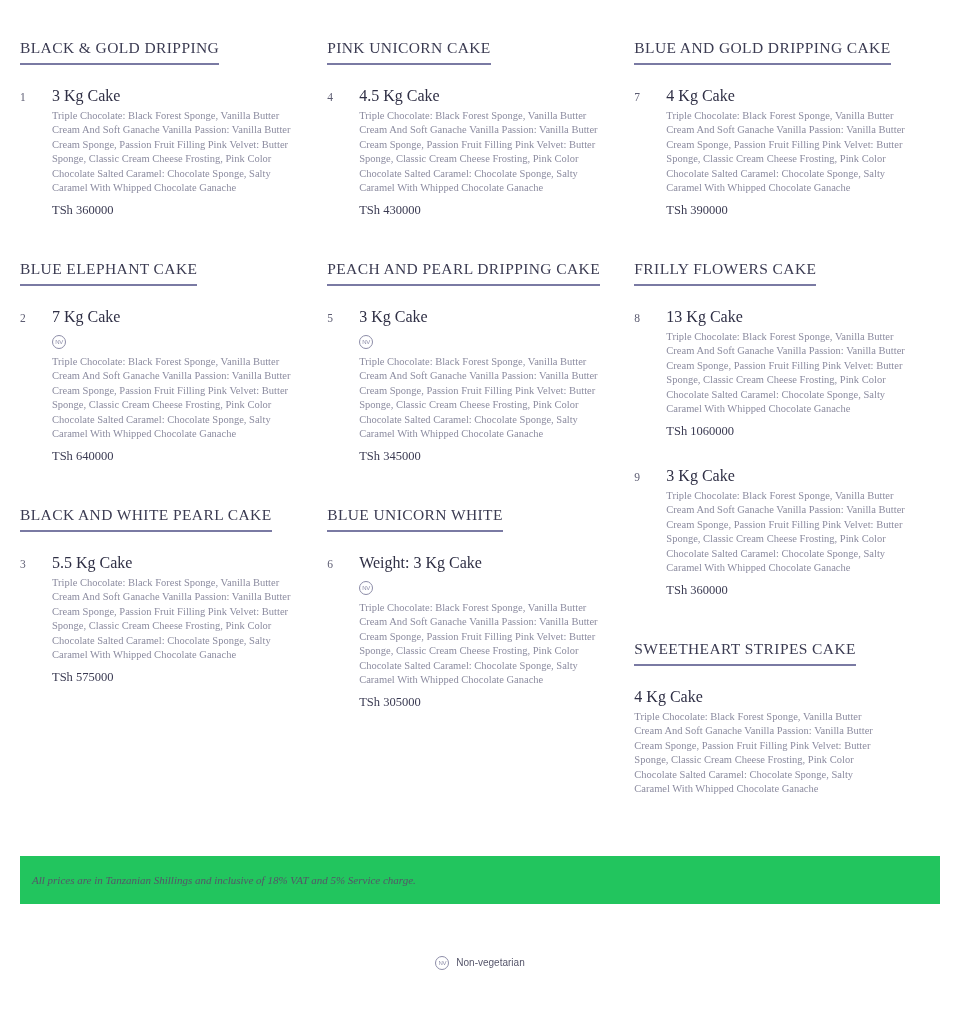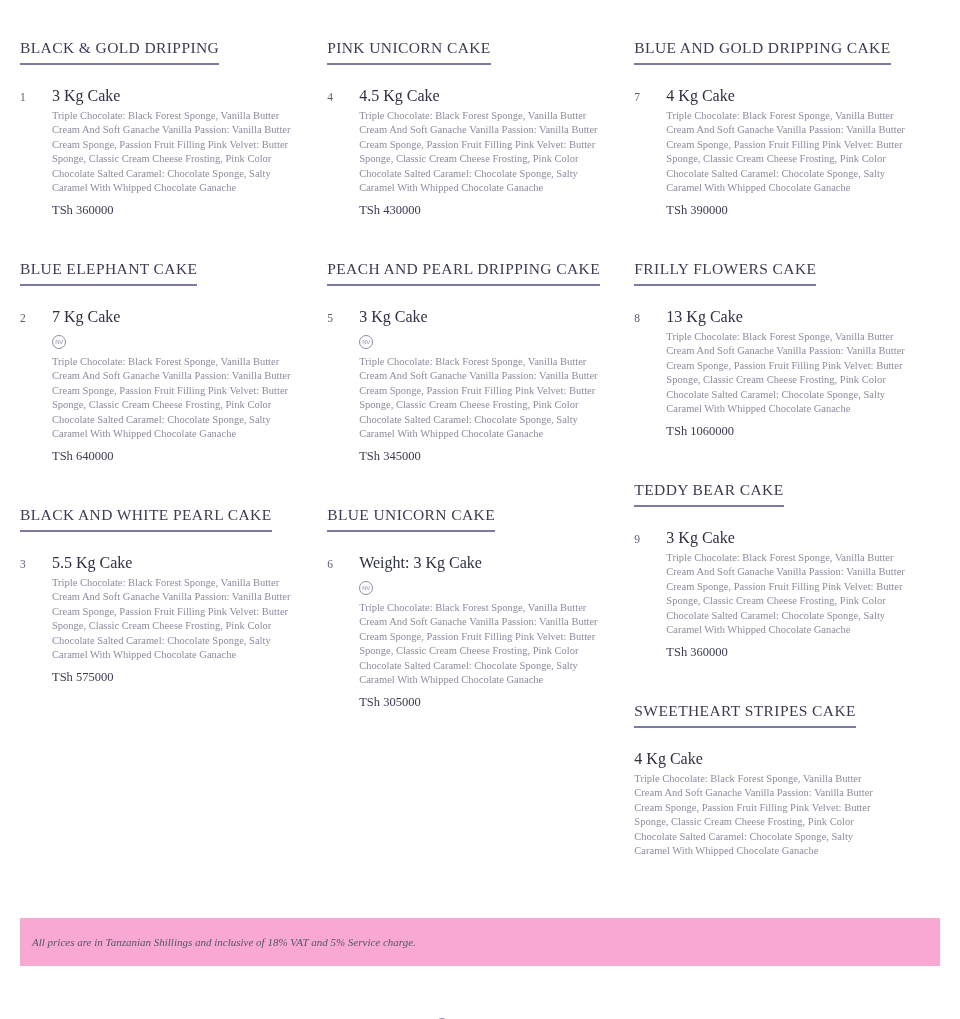--- a/index.html
+++ b/index.html
@@ -93,21 +93,21 @@
     margin-bottom: 7px;
   }
   .item-price {
     font-size: 12.5px;
     color: #3a3a52;
     font-family: "Liberation Serif", serif;
   }
 
   .footer-note {
     margin: 24px 20px 0 20px;
-    background: #f9a8d4;
+    background: #22c55e;
     padding: 18px 12px;
     font-size: 11px;
     font-style: italic;
     color: #555568;
     font-family: "Liberation Serif", serif;
   }
   .legend {
     display: flex;
     align-items: center;
     justify-content: center;
@@ -180,21 +180,21 @@
             <div class="item-num">5</div>
             <div class="item-body">
               <div class="item-name">3 Kg Cake</div>
               <div class="veg-badge"><span class="veg-circle">NV</span></div>
               <div class="item-desc">Triple Chocolate: Black Forest Sponge, Vanilla Butter Cream And Soft Ganache Vanilla Passion: Vanilla Butter Cream Sponge, Passion Fruit Filling Pink Velvet: Butter Sponge, Classic Cream Cheese Frosting, Pink Color Chocolate Salted Caramel: Chocolate Sponge, Salty Caramel With Whipped Chocolate Ganache</div>
               <div class="item-price">TSh 345000</div>
             </div>
           </div>
         </div>
         <div class="section">
-          <div><div class="section-title">BLUE UNICORN CAKE</div></div>
+          <div><div class="section-title">BLUE UNICORN WHITE</div></div>
           <div class="item">
             <div class="item-num">6</div>
             <div class="item-body">
               <div class="item-name">Weight: 3 Kg Cake</div>
               <div class="veg-badge"><span class="veg-circle">NV</span></div>
               <div class="item-desc">Triple Chocolate: Black Forest Sponge, Vanilla Butter Cream And Soft Ganache Vanilla Passion: Vanilla Butter Cream Sponge, Passion Fruit Filling Pink Velvet: Butter Sponge, Classic Cream Cheese Frosting, Pink Color Chocolate Salted Caramel: Chocolate Sponge, Salty Caramel With Whipped Chocolate Ganache</div>
               <div class="item-price">TSh 305000</div>
             </div>
           </div>
         </div>
@@ -216,21 +216,20 @@
           <div class="item">
             <div class="item-num">8</div>
             <div class="item-body">
               <div class="item-name">13 Kg Cake</div>
               <div class="item-desc">Triple Chocolate: Black Forest Sponge, Vanilla Butter Cream And Soft Ganache Vanilla Passion: Vanilla Butter Cream Sponge, Passion Fruit Filling Pink Velvet: Butter Sponge, Classic Cream Cheese Frosting, Pink Color Chocolate Salted Caramel: Chocolate Sponge, Salty Caramel With Whipped Chocolate Ganache</div>
               <div class="item-price">TSh 1060000</div>
             </div>
           </div>
         </div>
         <div class="section">
-          <div><div class="section-title">TEDDY BEAR CAKE</div></div>
           <div class="item">
             <div class="item-num">9</div>
             <div class="item-body">
               <div class="item-name">3 Kg Cake</div>
               <div class="item-desc">Triple Chocolate: Black Forest Sponge, Vanilla Butter Cream And Soft Ganache Vanilla Passion: Vanilla Butter Cream Sponge, Passion Fruit Filling Pink Velvet: Butter Sponge, Classic Cream Cheese Frosting, Pink Color Chocolate Salted Caramel: Chocolate Sponge, Salty Caramel With Whipped Chocolate Ganache</div>
               <div class="item-price">TSh 360000</div>
             </div>
           </div>
         </div>
         <div class="section">

